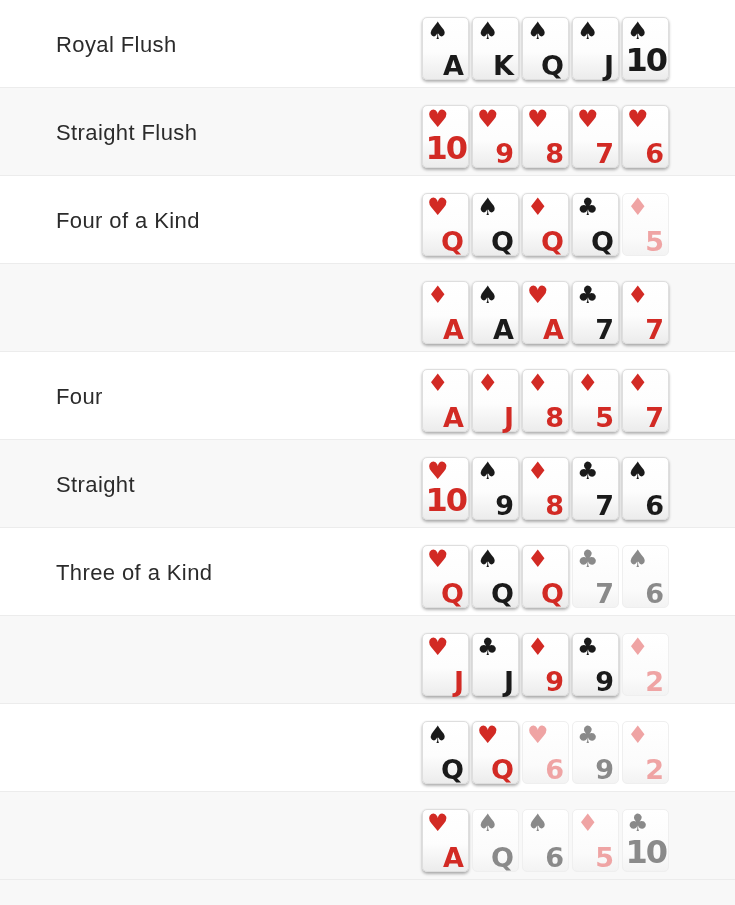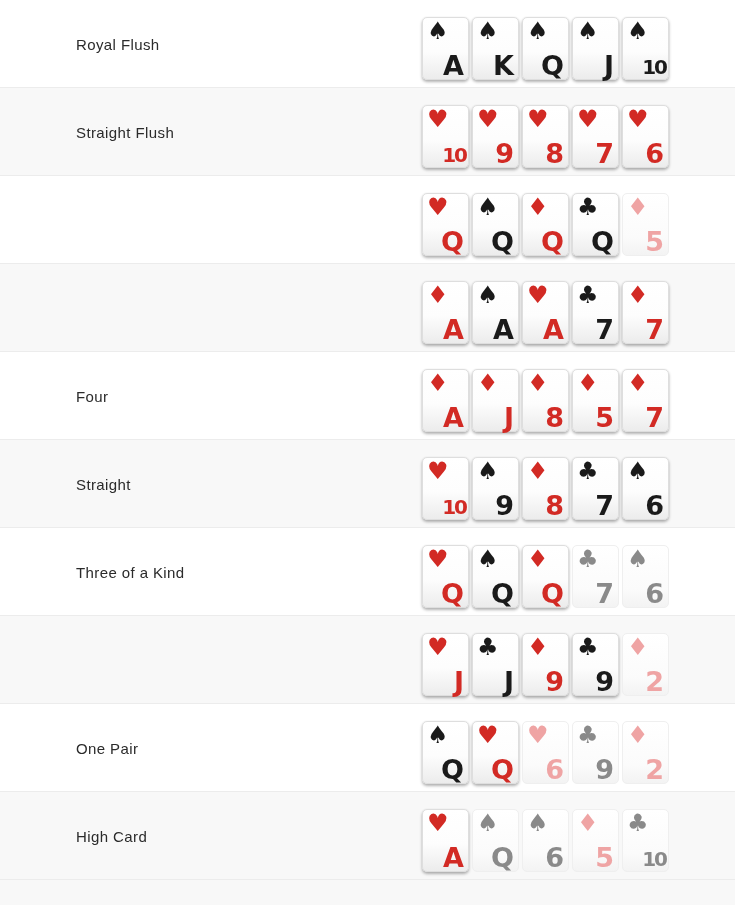--- a/index.html
+++ b/index.html
@@ -22,22 +22,22 @@
     box-sizing: border-box;
     display: flex;
     align-items: center;
     border-bottom: 1px solid #ececec;
     background: #ffffff;
   }
   .row:nth-child(even) {
     background: #f8f8f8;
   }
   .label {
-    padding-left: 76px;
-    font-size: 15px;
+    padding-left: 56px;
+    font-size: 22px;
     font-weight: 500;
     letter-spacing: 0.4px;
     color: #2b2b2b;
     transform: translateY(1px);
     white-space: nowrap;
   }
   .cards {
     margin-left: auto;
     margin-right: 66px;
     display: flex;
@@ -70,21 +70,21 @@
   .rank {
     position: absolute;
     bottom: -2px;
     right: 4px;
     font-size: 27px;
     line-height: 1.15;
     font-weight: 700;
     font-family: "DejaVu Sans", sans-serif;
   }
   .rank.rank-10 {
-    font-size: 20px;
+    font-size: 32px;
     right: 2px;
     letter-spacing: -2px;
     bottom: 0px;
   }
   .tone-black .suit, .tone-black .rank { color: #1a1a1a; }
   .tone-red .suit, .tone-red .rank { color: #d22a24; }
   .tone-faded-red .suit, .tone-faded-red .rank { color: #efa4a4; }
   .tone-faded-gray .suit, .tone-faded-gray .rank { color: #8a8a8a; }
   .footer-strip {
     height: 25px;
@@ -150,20 +150,21 @@
   </div>
 
   <div class="card tone-red">
     <span class="suit">♥</span>
     <span class="rank">6</span>
   </div>
 </div>
   </div>
 
   <div class="row">
+    <div class="label">Four of a Kind</div>
     <div class="cards">
   <div class="card tone-red">
     <span class="suit">♥</span>
     <span class="rank">Q</span>
   </div>
 
   <div class="card tone-black">
     <span class="suit">♠</span>
     <span class="rank">Q</span>
   </div>
@@ -327,21 +328,20 @@
   </div>
 
   <div class="card tone-faded-red faded">
     <span class="suit">♦</span>
     <span class="rank">2</span>
   </div>
 </div>
   </div>
 
   <div class="row">
-    <div class="label">One Pair</div>
     <div class="cards">
   <div class="card tone-black">
     <span class="suit">♠</span>
     <span class="rank">Q</span>
   </div>
 
   <div class="card tone-red">
     <span class="suit">♥</span>
     <span class="rank">Q</span>
   </div>
@@ -357,21 +357,20 @@
   </div>
 
   <div class="card tone-faded-red faded">
     <span class="suit">♦</span>
     <span class="rank">2</span>
   </div>
 </div>
   </div>
 
   <div class="row">
-    <div class="label">High Card</div>
     <div class="cards">
   <div class="card tone-red">
     <span class="suit">♥</span>
     <span class="rank">A</span>
   </div>
 
   <div class="card tone-faded-gray faded">
     <span class="suit">♠</span>
     <span class="rank">Q</span>
   </div>

